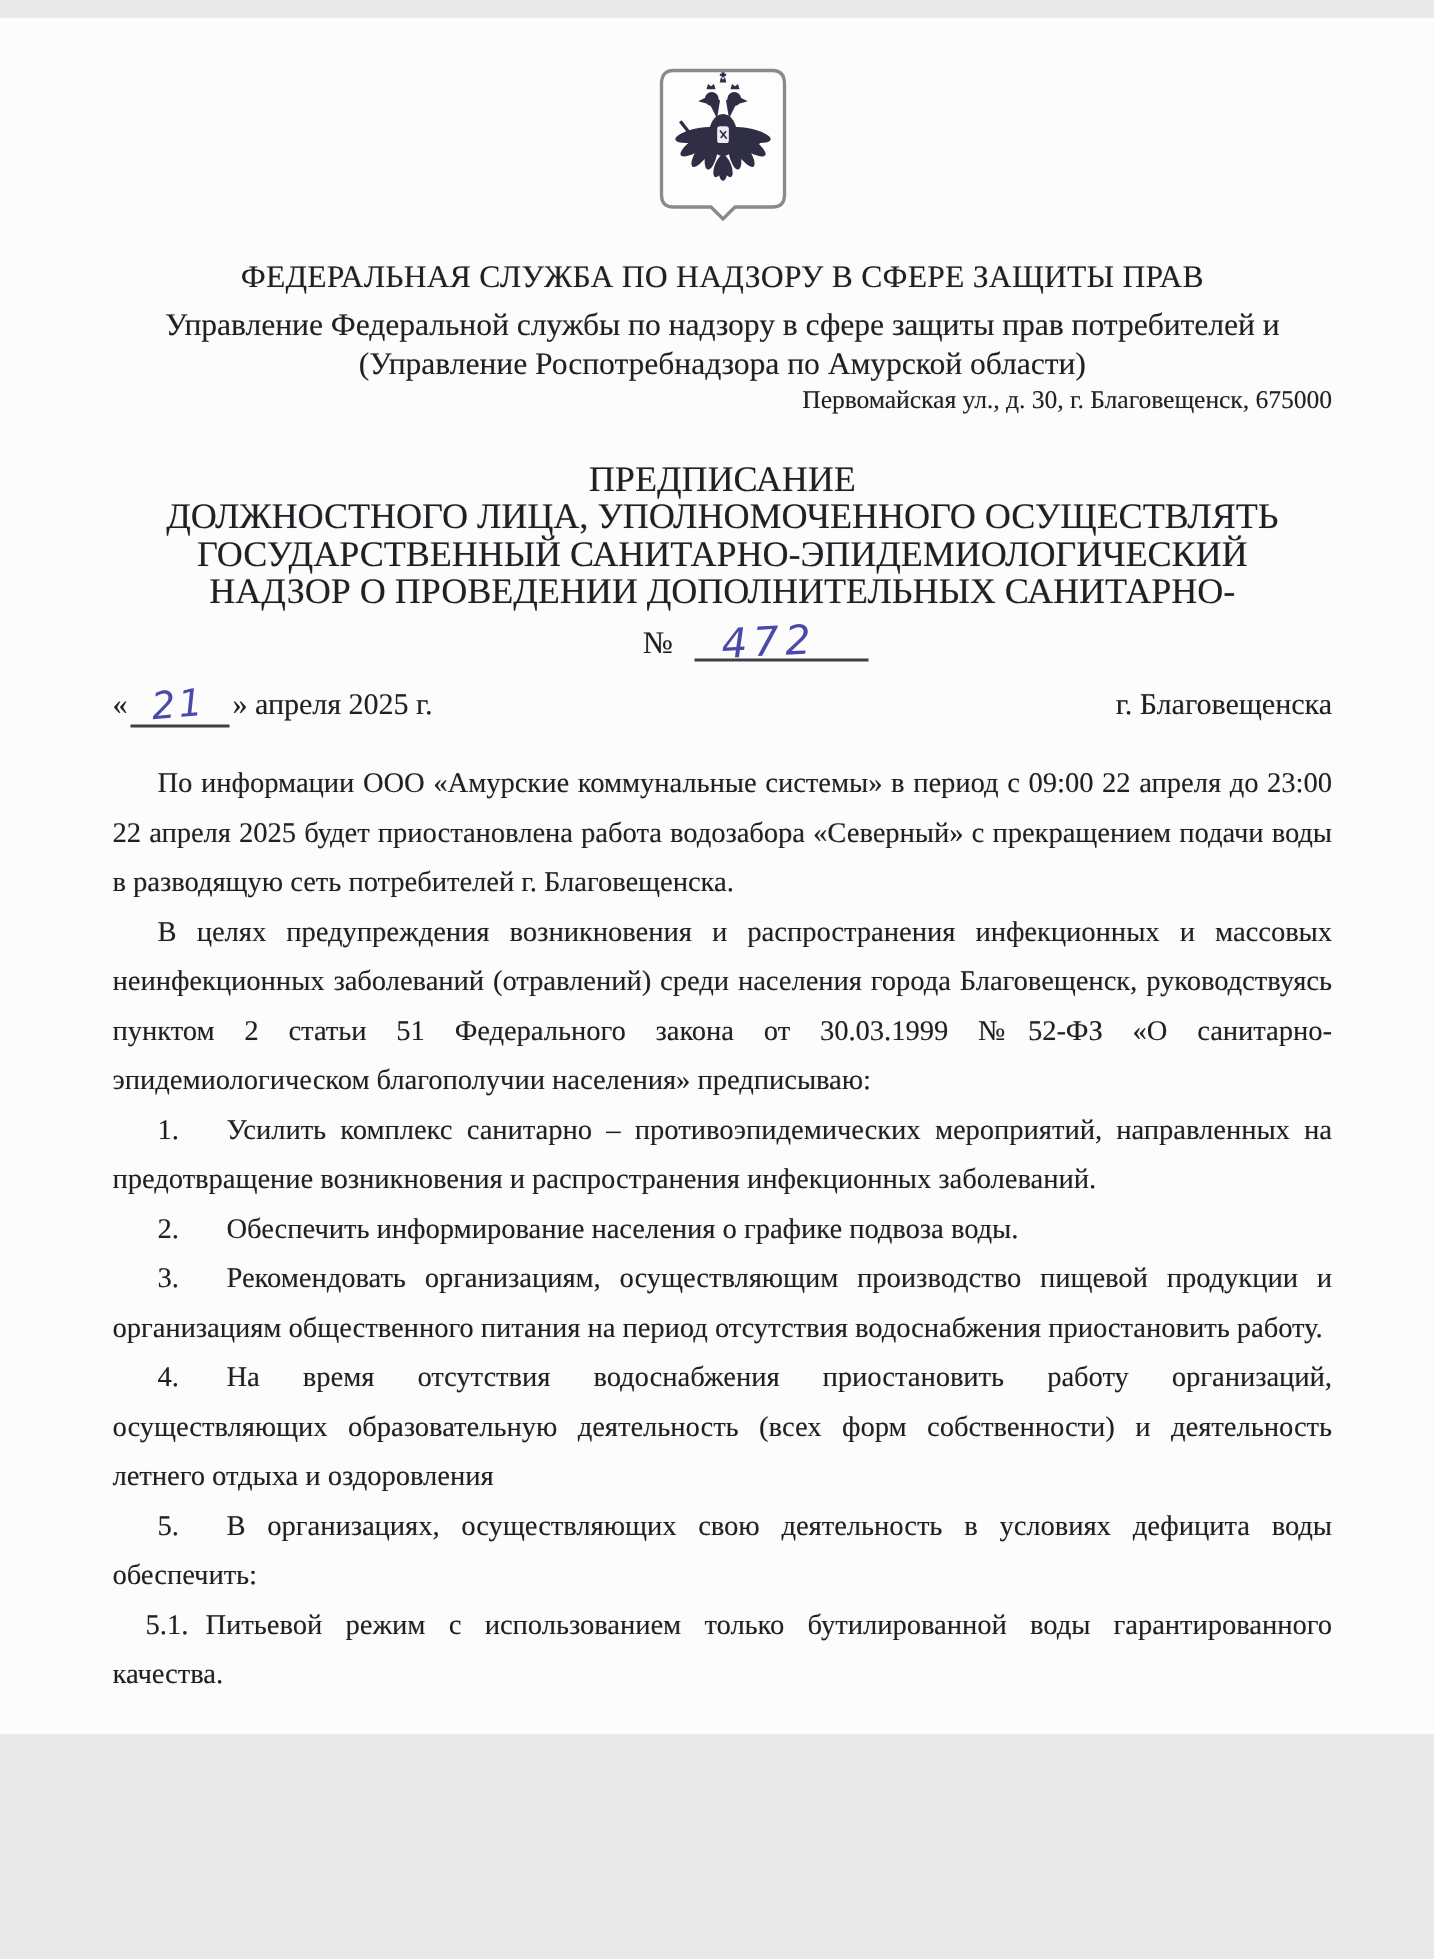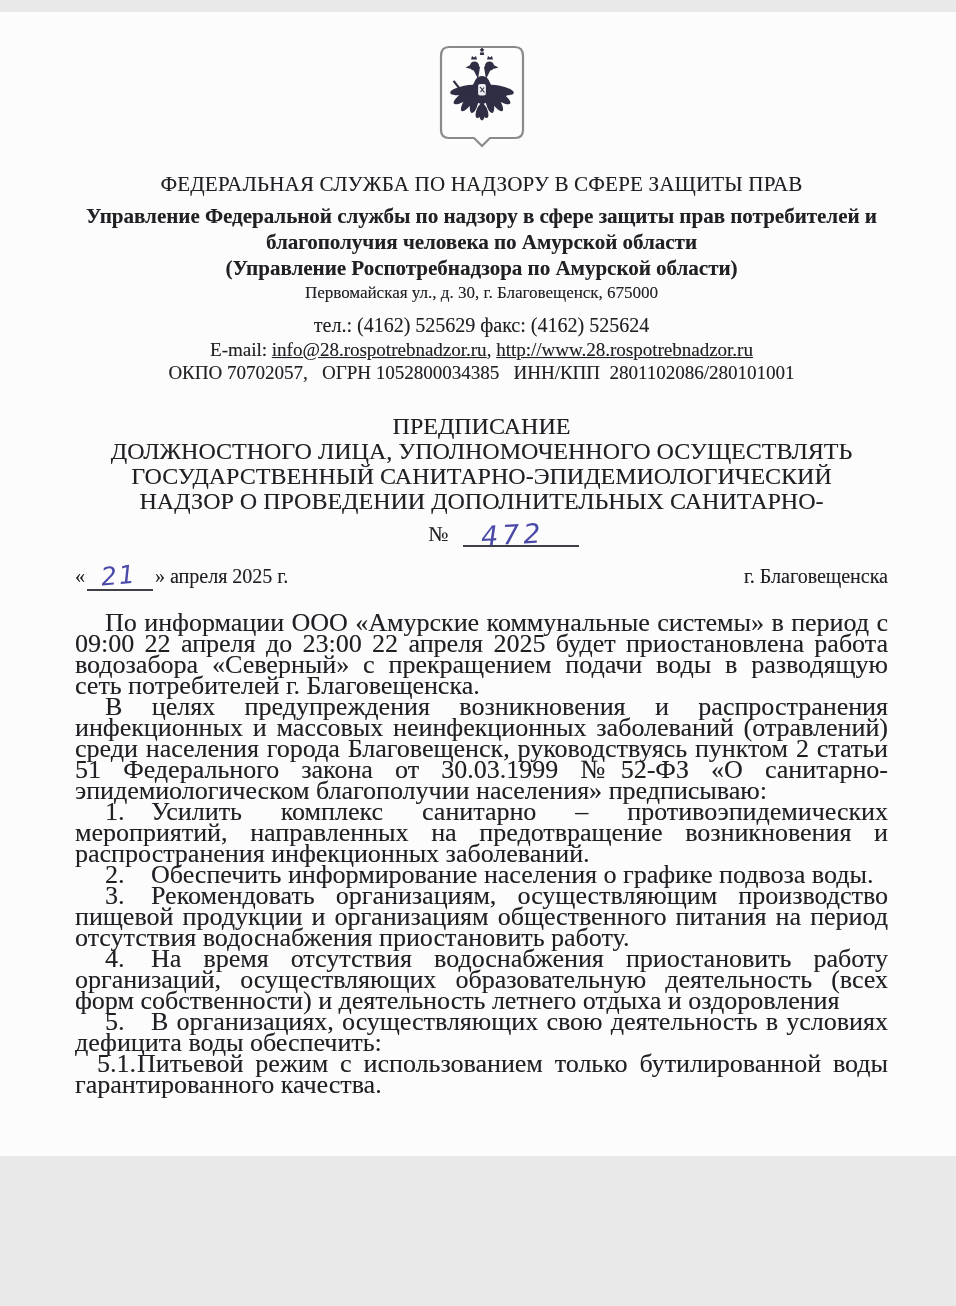--- a/index.html
+++ b/index.html
@@ -14,42 +14,42 @@
     text-shadow:0.2px 0.2px 0.45px rgba(35,35,45,0.4);
   }
   .content { padding:33px 68px 0 75px; }
 
   
   .emblem-wrap { width:88px; height:104px; margin:0 auto; position:relative; }
   .emblem-wrap svg { display:block; width:100%; height:100%; }
 
   
   .org-name { margin-top:21px; text-align:center; font-size:21px; line-height:29px; letter-spacing:0.2px; }
-  .dept { margin-top:4px; text-align:center; font-weight:bold; font-size:21px; line-height:26px; }
-  .address { text-align:center; font-size:17px; line-height:22px; margin-top:1px; }
+  .dept { margin-top:4px; text-align:center; font-weight:normal; font-size:21px; line-height:26px; }
+  .address { text-align:right; font-size:17px; line-height:22px; margin-top:1px; }
   .contacts { margin-top:9px; text-align:center; }
   .phone { font-size:20px; line-height:25px; }
   .email-line { font-size:19px; line-height:23px; }
   .email-line a { color:#1f1f24; text-decoration:underline; }
   .registry { font-size:19px; line-height:23px; white-space:pre-wrap; }
 
   
   .doc-title { margin-top:30px; text-align:center; font-size:24px; line-height:25px; }
   .num-row { margin-top:3px; display:flex; justify-content:center; align-items:flex-end; gap:14px; transform:translateX(22px); font-size:21px; height:30px; }
   .num-slot { display:inline-block; width:116px; border-bottom:2px solid #3f3f46; position:relative; height:30px; }
   .hw { font-family:"DejaVu Sans", sans-serif; font-style:italic; color:#4a49a8; text-shadow:none; }
   .hw-number { position:absolute; left:18px; bottom:-5px; font-size:27px; letter-spacing:4px; transform:rotate(-3deg); }
 
   
   .date-row { margin-top:14px; display:flex; justify-content:space-between; align-items:flex-end; font-size:20px; line-height:30px; }
   .date-slot { display:inline-block; width:66px; border-bottom:2px solid #3f3f46; position:relative; height:26px; margin:0 2px; vertical-align:bottom; }
   .hw-day { position:absolute; left:14px; bottom:-2px; font-size:25px; letter-spacing:2px; transform:rotate(-5deg); }
 
   
-  .body-text { margin-top:21px; font-size:26px; line-height:21px; text-align:justify; }
+  .body-text { margin-top:21px; font-size:19px; line-height:33px; text-align:justify; }
   .body-text p { margin:0; text-indent:30px; }
   .item .num { display:inline-block; width:46px; text-indent:0; }
   .item-sub { text-indent:22px !important; }
   .item-sub .num { width:40px; }
   .b { font-weight:normal; }
 </style>
 </head>
 <body>
 
 <div class="page">
@@ -102,31 +102,25 @@
         <path d="M 42 42 L 46.5 47.5 M 46 42.5 L 42.5 47" stroke="#2f2e44" stroke-width="1.1" fill="none"></path>
       </svg>
     </div>
 
     <div class="org-name">
       <div>ФЕДЕРАЛЬНАЯ СЛУЖБА ПО НАДЗОРУ В СФЕРЕ ЗАЩИТЫ ПРАВ</div>
     </div>
 
     <div class="dept">
       <div>Управление Федеральной службы по надзору в сфере защиты прав потребителей и</div>
-      <div>благополучия человека по Амурской области</div>
       <div>(Управление Роспотребнадзора по Амурской области)</div>
     </div>
 
     <div class="address">Первомайская ул., д. 30, г. Благовещенск, 675000</div>
 
-    <div class="contacts">
-      <div class="phone">тел.: (4162) 525629 факс: (4162) 525624</div>
-      <div class="email-line"><span>E-mail: </span><a href="#">info@28.rospotrebnadzor.ru</a><span>, </span><a href="#">http://www.28.rospotrebnadzor.ru</a></div>
-      <div class="registry">ОКПО 70702057,   ОГРН 1052800034385   ИНН/КПП  2801102086/280101001</div>
-    </div>
 
     <div class="doc-title">
       <div>ПРЕДПИСАНИЕ</div>
       <div>ДОЛЖНОСТНОГО ЛИЦА, УПОЛНОМОЧЕННОГО ОСУЩЕСТВЛЯТЬ</div>
       <div>ГОСУДАРСТВЕННЫЙ САНИТАРНО-ЭПИДЕМИОЛОГИЧЕСКИЙ</div>
       <div>НАДЗОР О ПРОВЕДЕНИИ ДОПОЛНИТЕЛЬНЫХ САНИТАРНО-</div>
     </div>
 
     <div class="num-row">
       <span>№</span>

